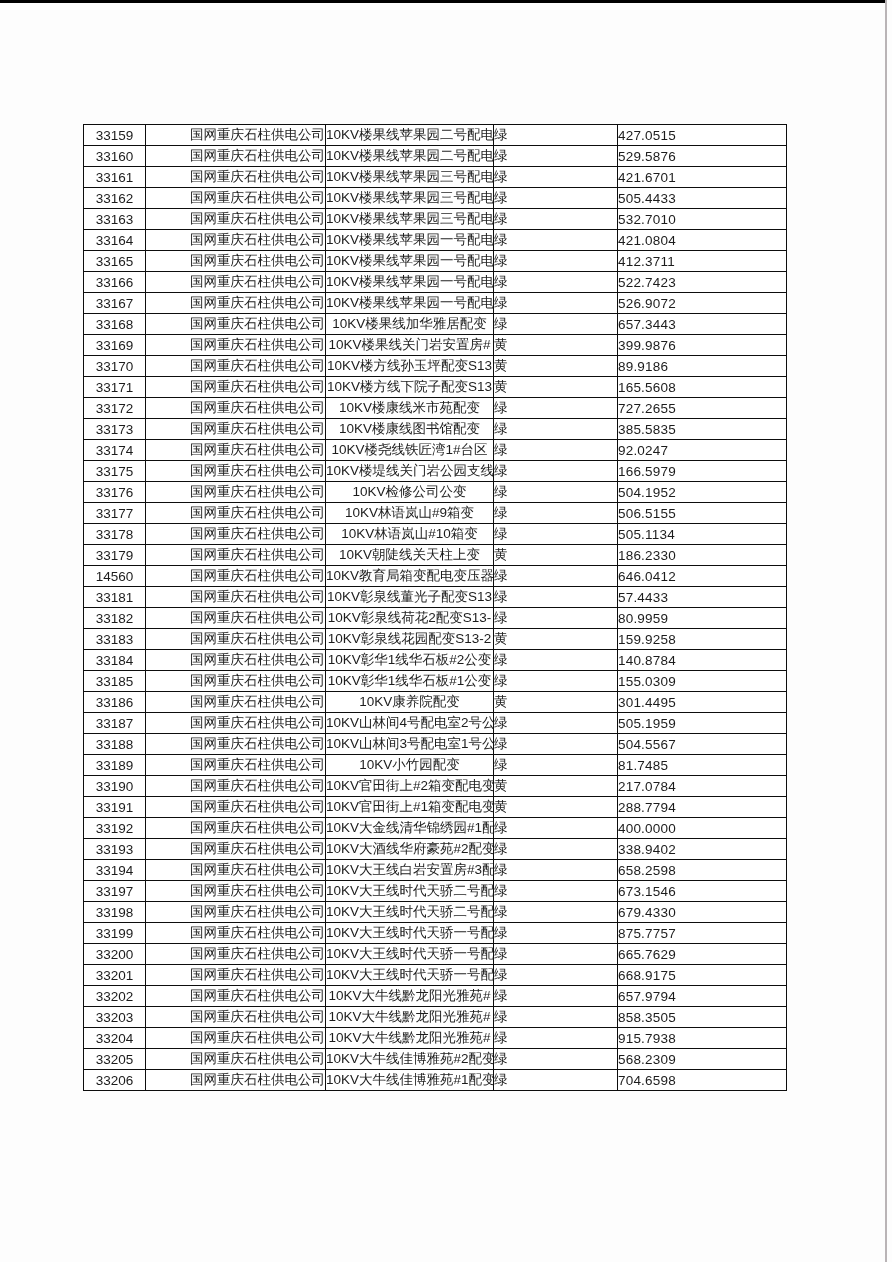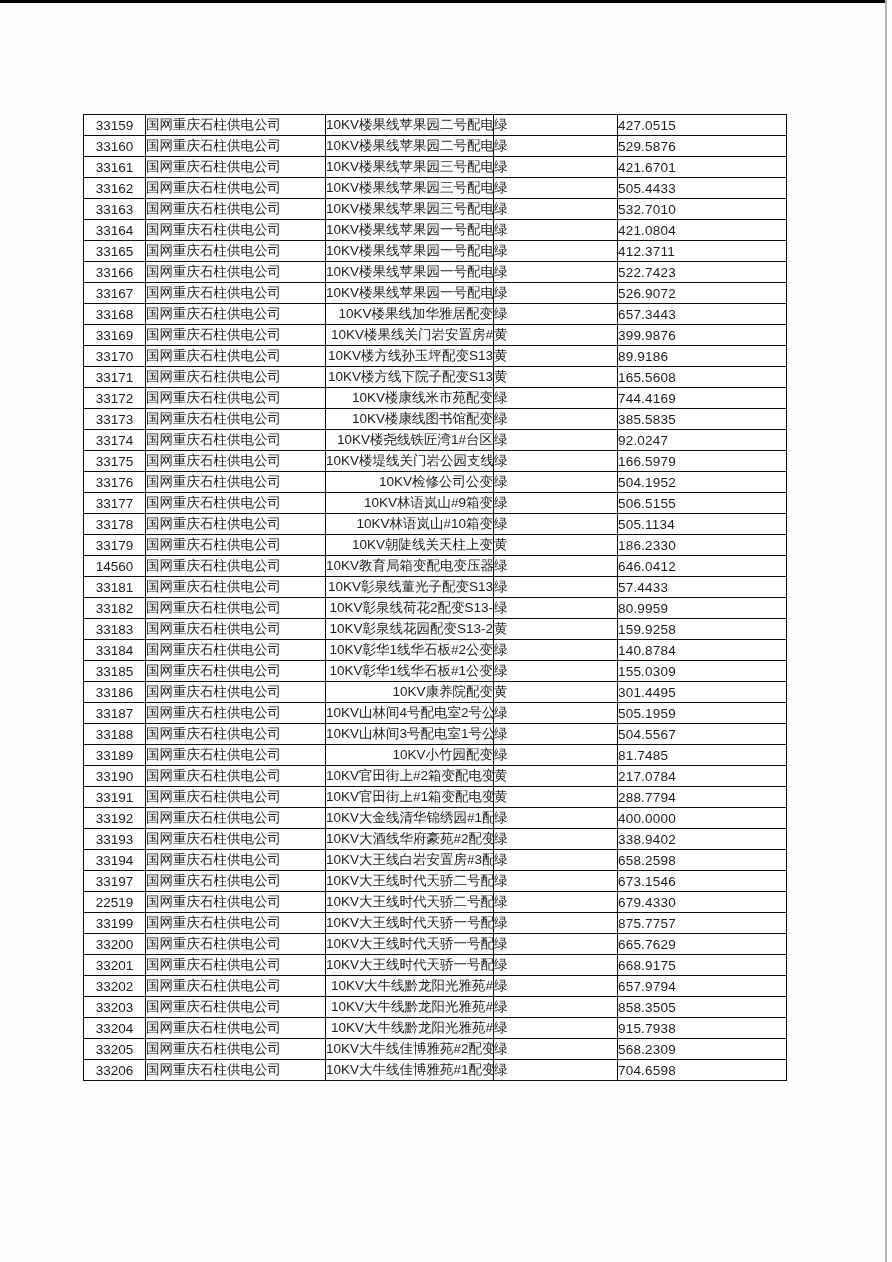--- a/index.html
+++ b/index.html
@@ -22,39 +22,39 @@
   }
   .right-edge {
     position: absolute;
     top: 0; left: 885px;
     width: 2px; height: 1262px;
     background: #b9b4b6;
   }
   table.sheet {
     position: absolute;
     left: 83px;
-    top: 114px;
+    top: 124px;
     width: 703px;
     border-collapse: collapse;
     table-layout: fixed;
   }
   table.sheet td {
     border: 1.5px solid #0d0d0d;
     height: 20px;
     padding: 0;
     font-size: 13.5px;
     color: #1c1c1c;
     vertical-align: middle;
     overflow: hidden;
     white-space: nowrap;
     background: #ffffff;
   }
   td.col-id    { text-align: center; }
-  td.col-company { text-align: left; padding-left: 5px; }
-  td.col-name  { text-align: right; padding-left: 4px; }
+  td.col-company { text-align: right; padding-left: 5px; }
+  td.col-name  { text-align: center; padding-left: 4px; }
   td.col-status{ text-align: left; padding-left: 2px; }
   td.col-value { text-align: left; letter-spacing: 0.2px; }
 </style>
 </head>
 <body>
 
 <div class="top-edge"></div>
 <div class="right-edge"></div>
 
 <table class="sheet">
@@ -155,21 +155,21 @@
         <td class="col-company">国网重庆石柱供电公司</td>
         <td class="col-name">10KV楼方线下院子配变S13</td>
         <td class="col-status">黄</td>
         <td class="col-value">165.5608</td>
       </tr>
       <tr>
         <td class="col-id">33172</td>
         <td class="col-company">国网重庆石柱供电公司</td>
         <td class="col-name">10KV楼康线米市苑配变</td>
         <td class="col-status">绿</td>
-        <td class="col-value">744.4169</td>
+        <td class="col-value">727.2655</td>
       </tr>
       <tr>
         <td class="col-id">33173</td>
         <td class="col-company">国网重庆石柱供电公司</td>
         <td class="col-name">10KV楼康线图书馆配变</td>
         <td class="col-status">绿</td>
         <td class="col-value">385.5835</td>
       </tr>
       <tr>
         <td class="col-id">33174</td>
@@ -319,21 +319,21 @@
         <td class="col-value">658.2598</td>
       </tr>
       <tr>
         <td class="col-id">33197</td>
         <td class="col-company">国网重庆石柱供电公司</td>
         <td class="col-name">10KV大王线时代天骄二号配</td>
         <td class="col-status">绿</td>
         <td class="col-value">673.1546</td>
       </tr>
       <tr>
-        <td class="col-id">22519</td>
+        <td class="col-id">33198</td>
         <td class="col-company">国网重庆石柱供电公司</td>
         <td class="col-name">10KV大王线时代天骄二号配</td>
         <td class="col-status">绿</td>
         <td class="col-value">679.4330</td>
       </tr>
       <tr>
         <td class="col-id">33199</td>
         <td class="col-company">国网重庆石柱供电公司</td>
         <td class="col-name">10KV大王线时代天骄一号配</td>
         <td class="col-status">绿</td>

